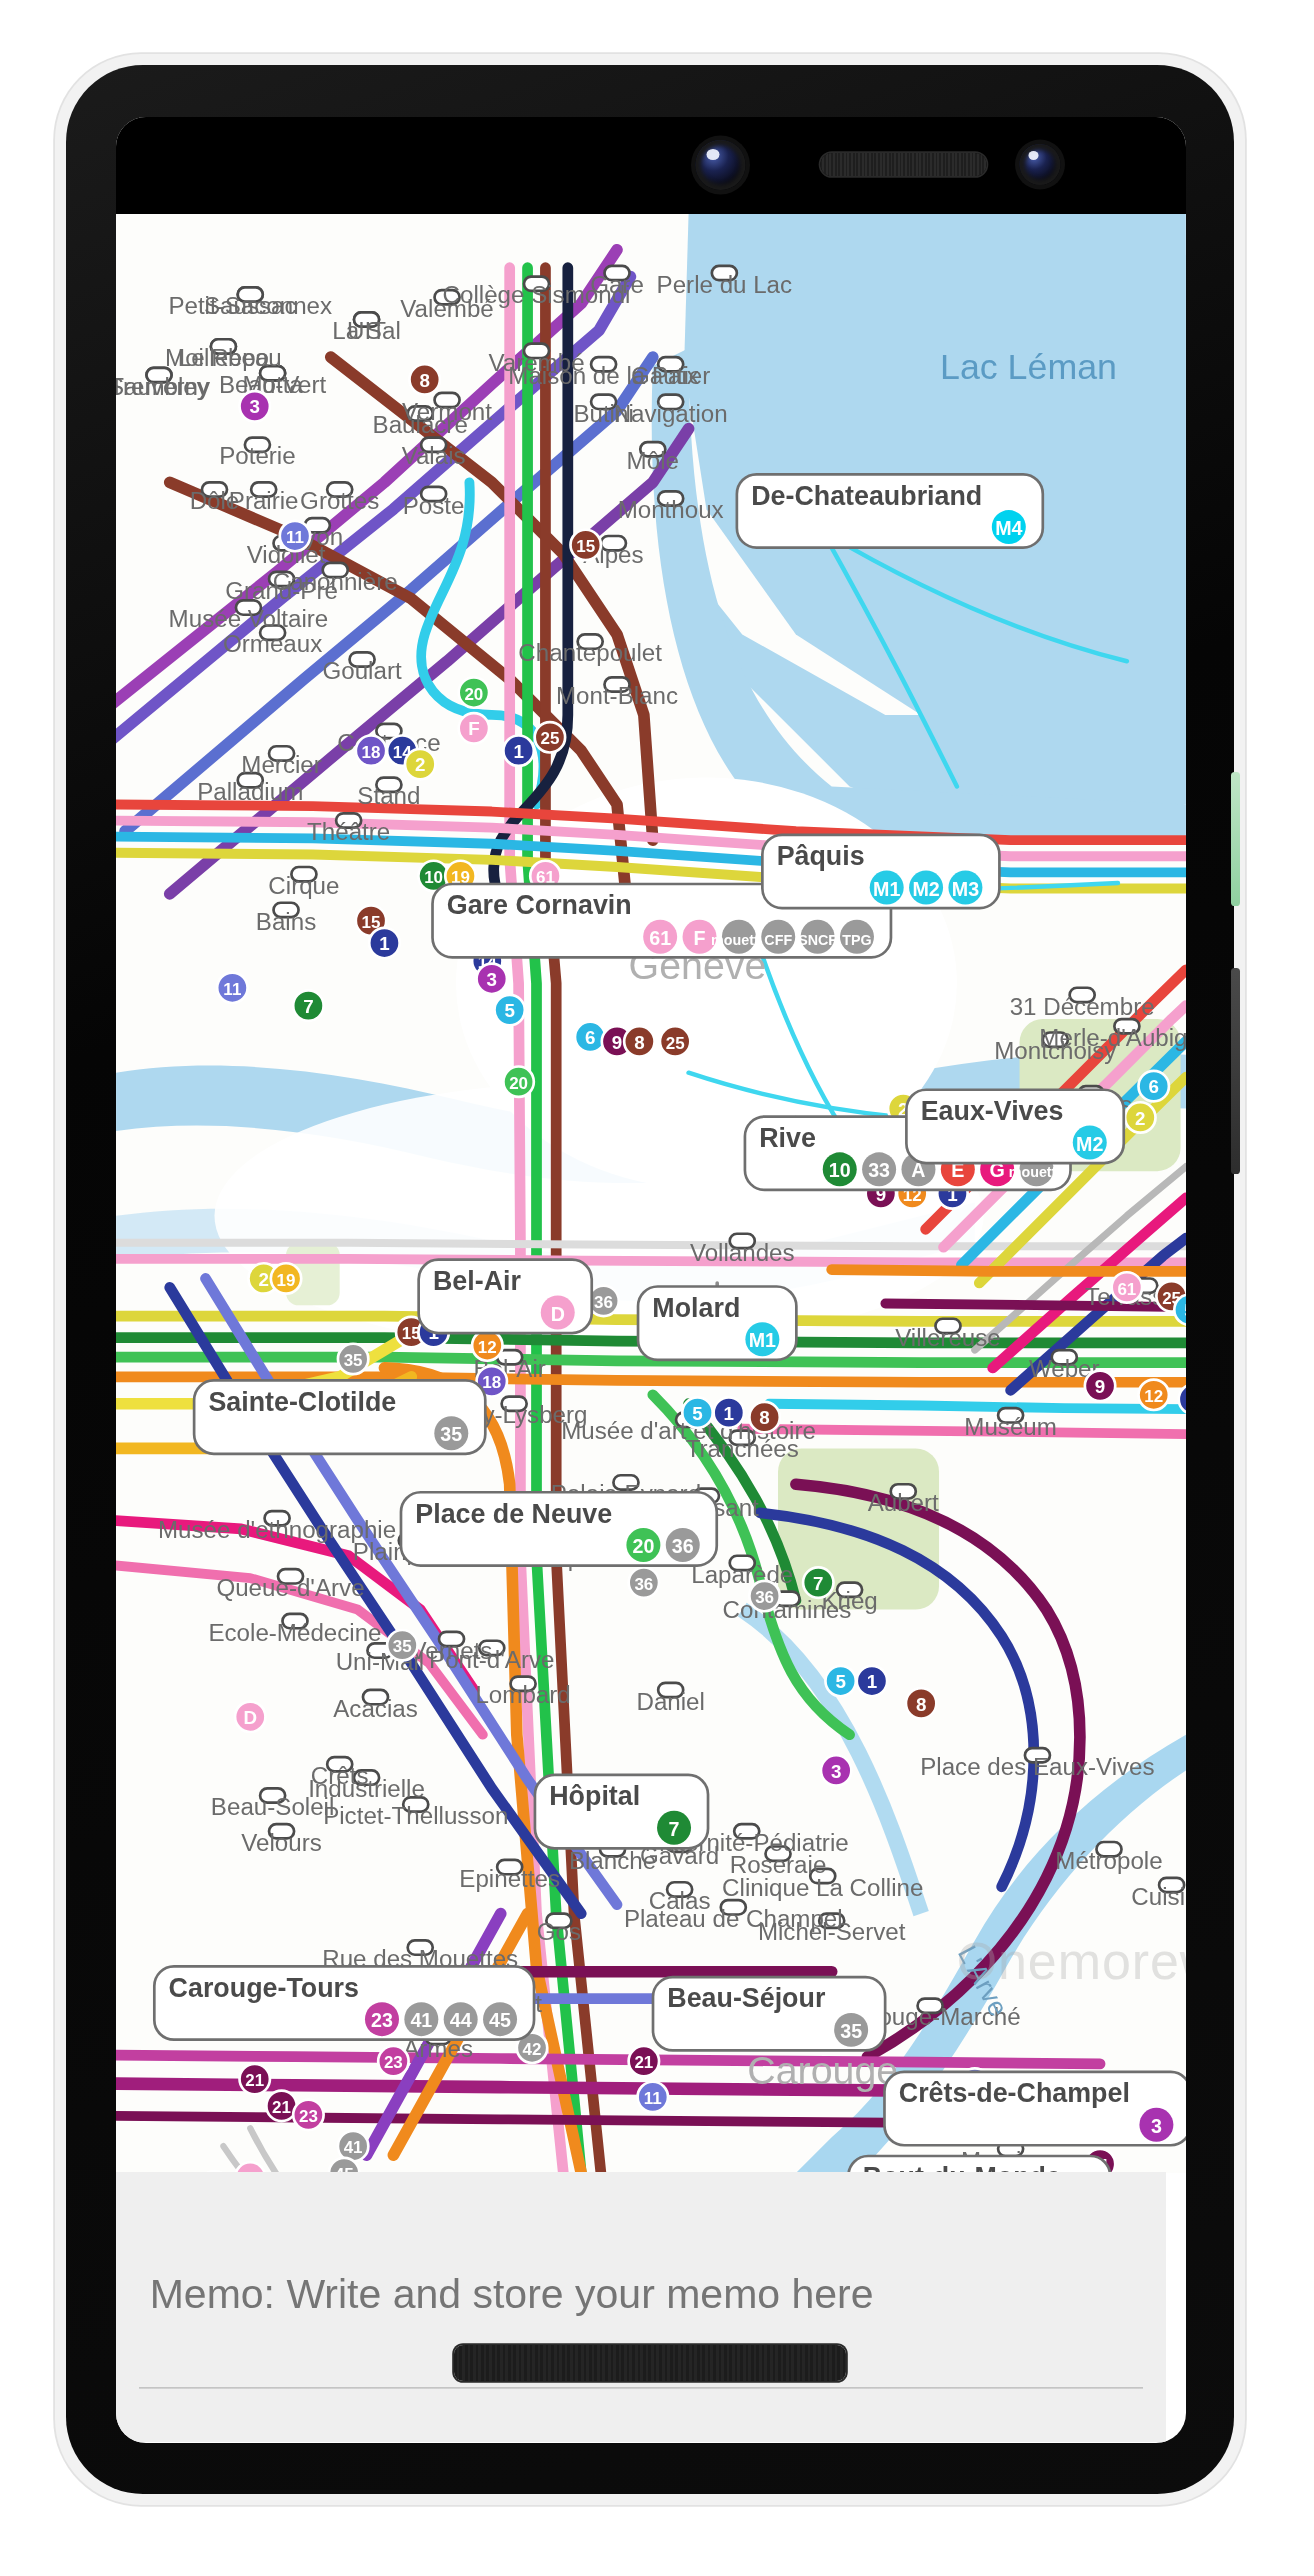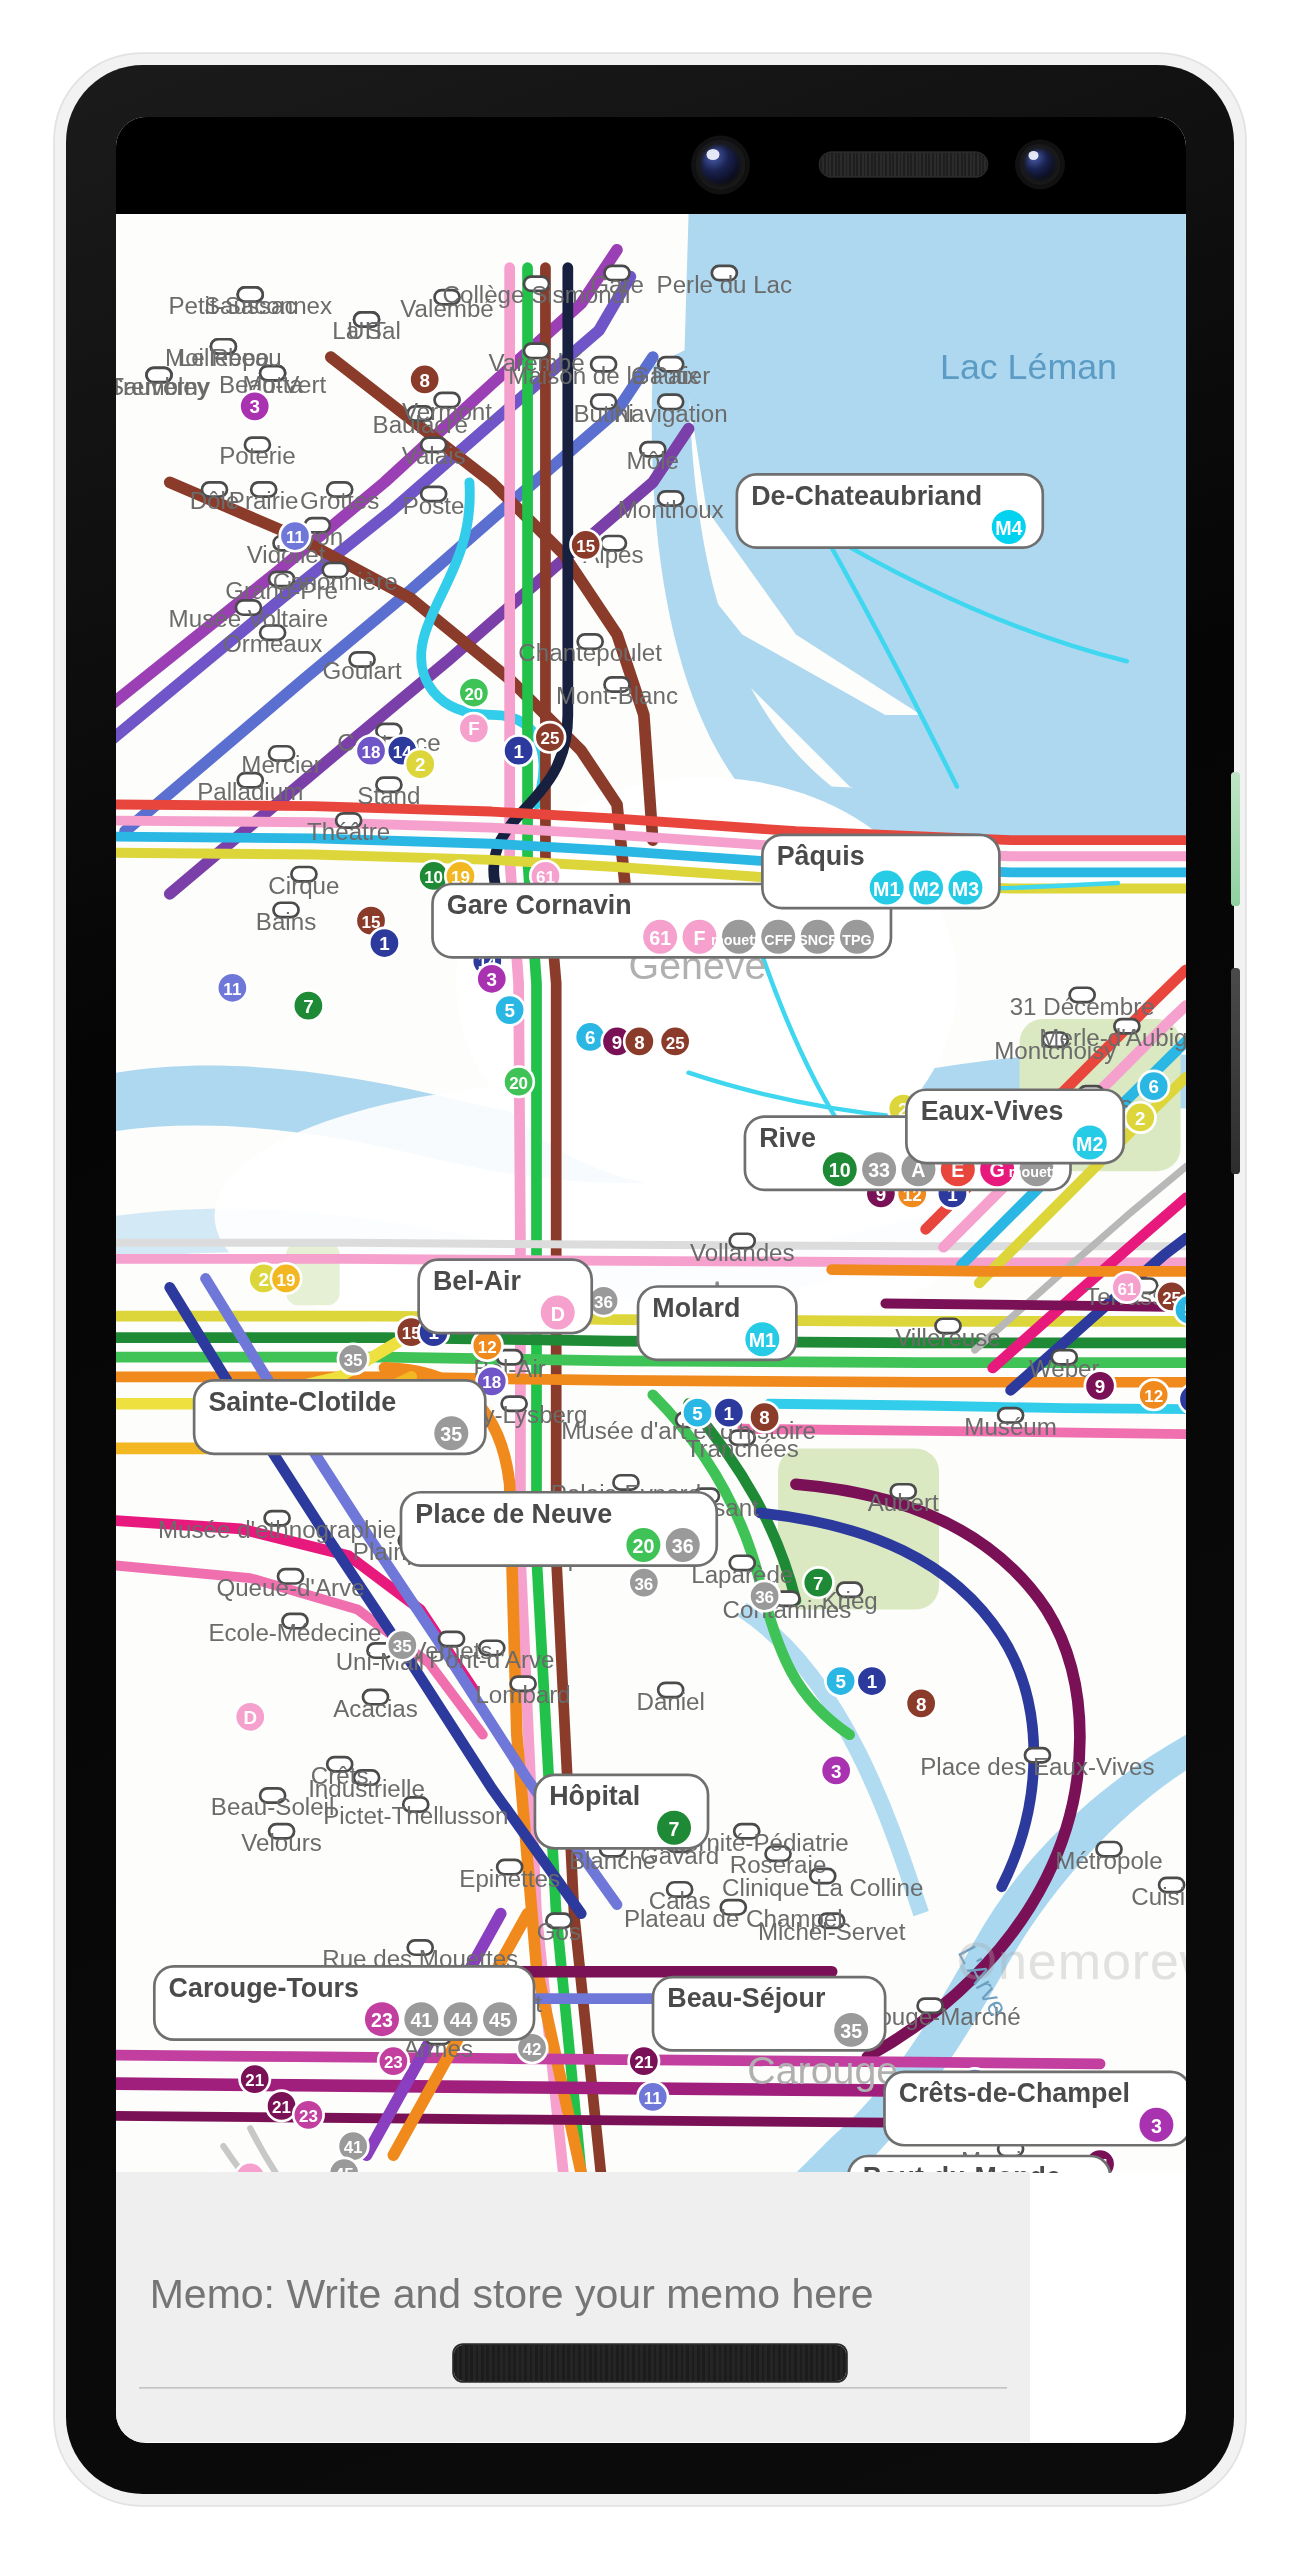--- a/index.html
+++ b/index.html
@@ -65,21 +65,21 @@
   .batt:before{content:"";position:absolute;left:6.3px;top:-5.4px;width:9.8px;height:5.4px;background:#fff;border-radius:1.8px 1.8px 0 0;}
   .batt .bolt{position:absolute;left:5.4px;top:4.5px;width:11.6px;height:25px;
      background:#7d7d7d;
      clip-path:polygon(62% 0,20% 55%,48% 55%,32% 100%,82% 42%,52% 42%);}
 
   
   #map{position:absolute;left:0;top:97px;width:1070px;height:1959px;overflow:hidden;background:#fdfdfb;}
   #mapsvg{position:absolute;left:0;top:0;}
 
   
-  #memo-area{position:absolute;left:0;top:2055px;width:914px;height:270px;background:#efefef;}
+  #memo-area{position:absolute;left:0;top:2055px;width:1050px;height:270px;background:#efefef;}
   #memo-input{position:absolute;left:32px;top:55px;width:1005px;height:134px;background:transparent;
      border:none;outline:none;font-size:41px;color:#9a9a9a;font-family:"Liberation Sans",sans-serif;}
   #memo-underline{position:absolute;left:23px;right:23px;top:215px;height:2.7px;
      background:linear-gradient(180deg,#bdbdbd,#d8d8d8);}
 
   
   #wm{position:absolute;left:841px;top:1717px;font-size:52px;color:rgba(170,170,170,.34);
      font-family:"Liberation Sans",sans-serif;letter-spacing:0.9px;z-index:5;pointer-events:none;}
 
   

